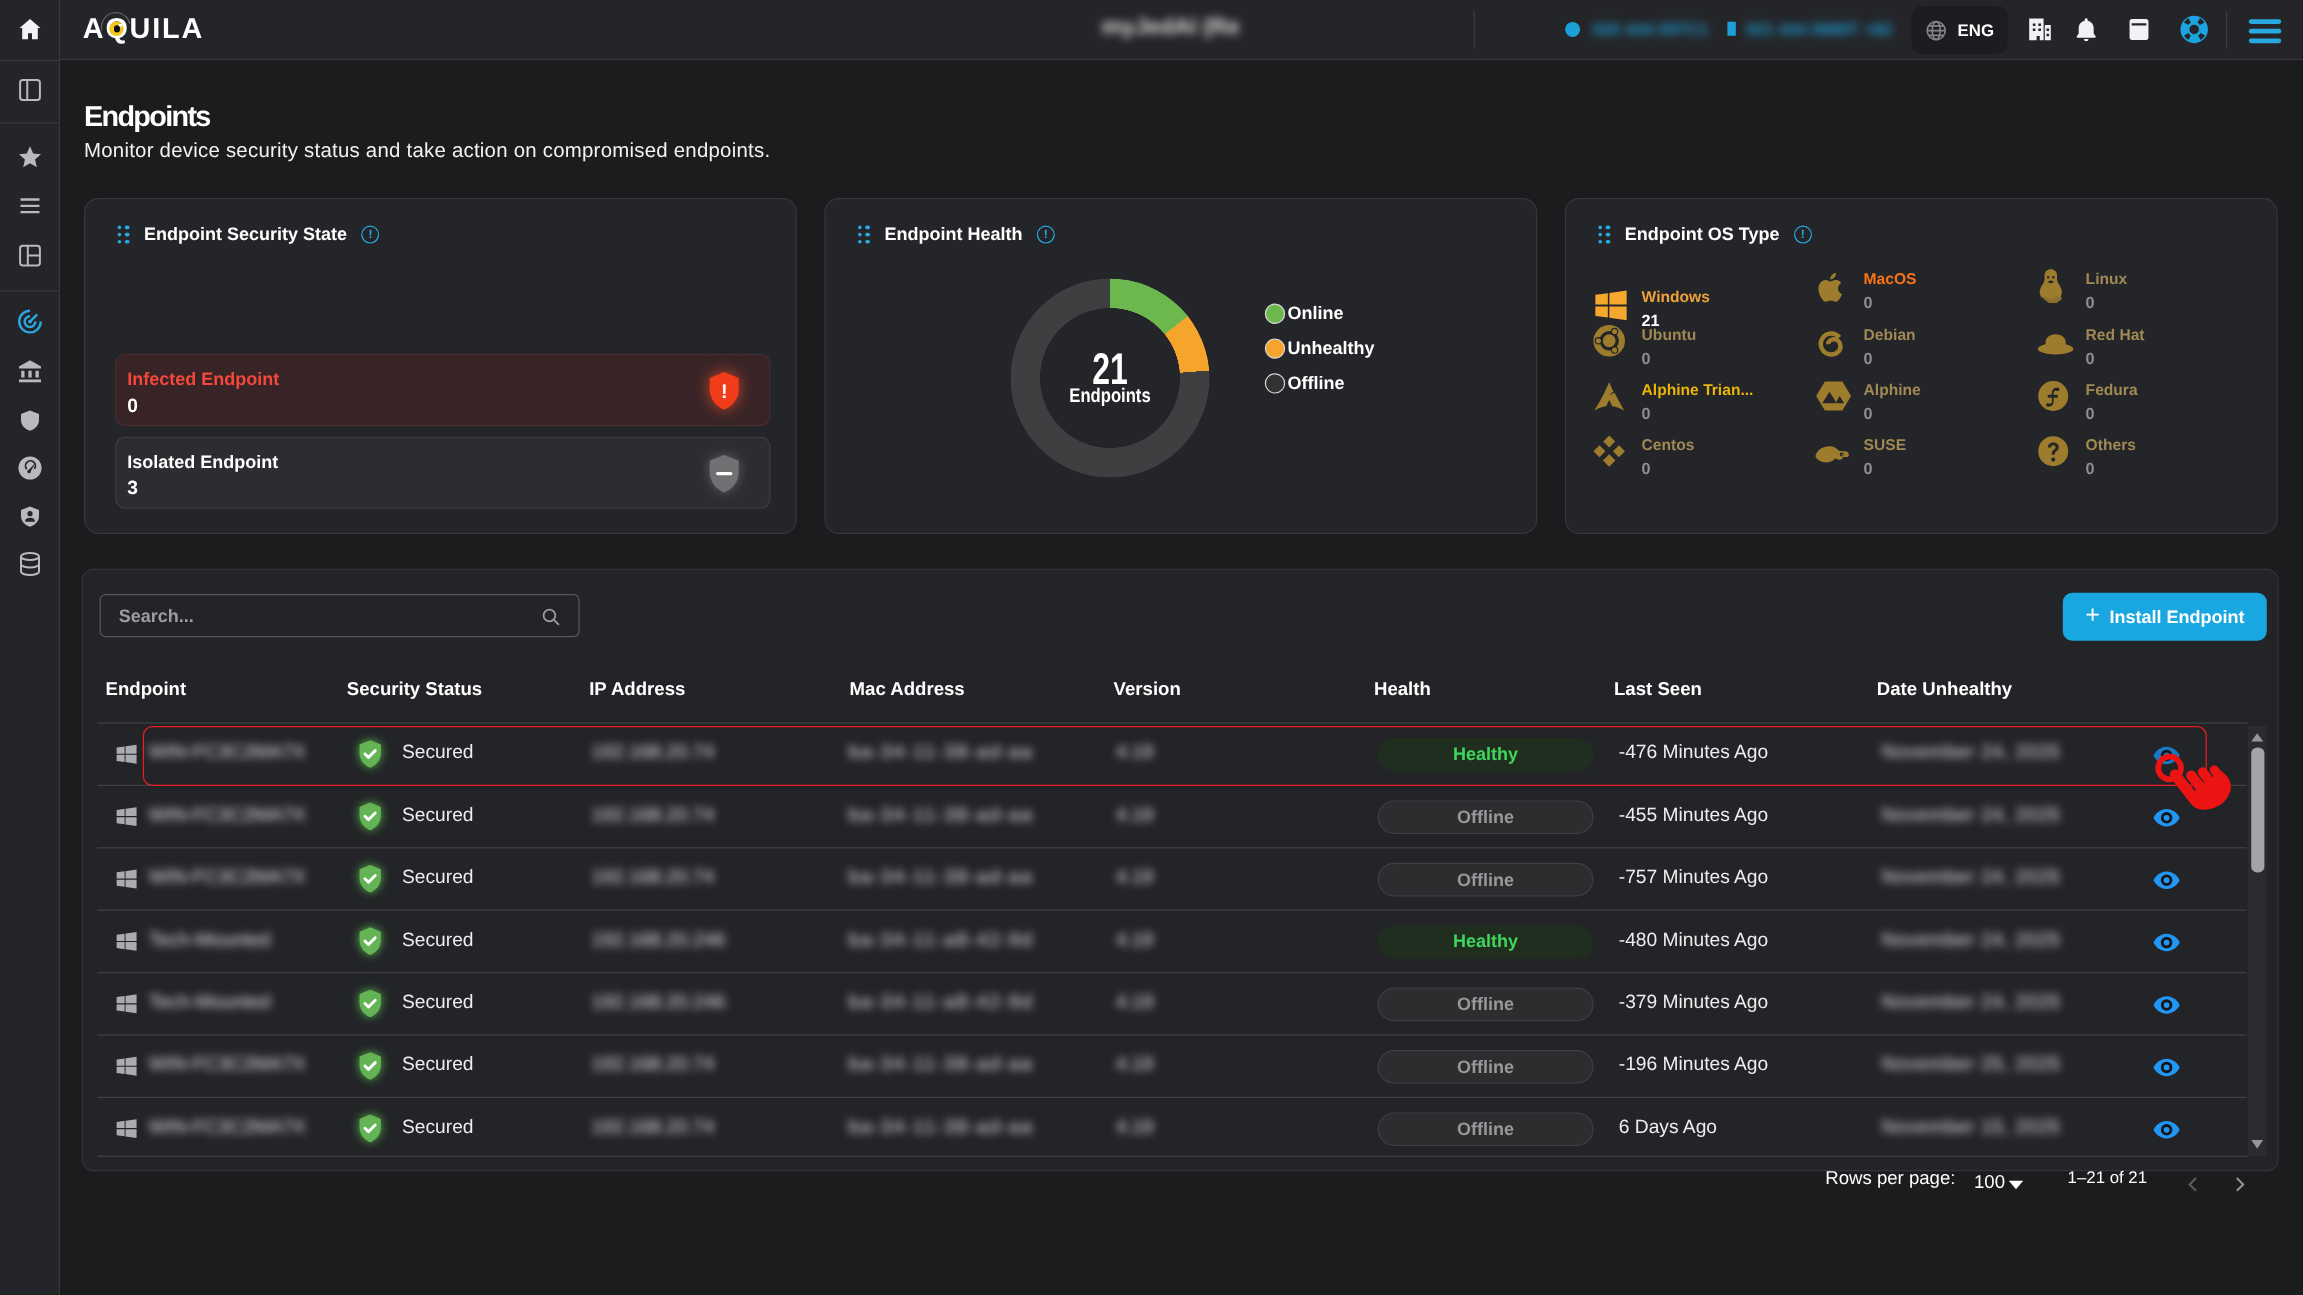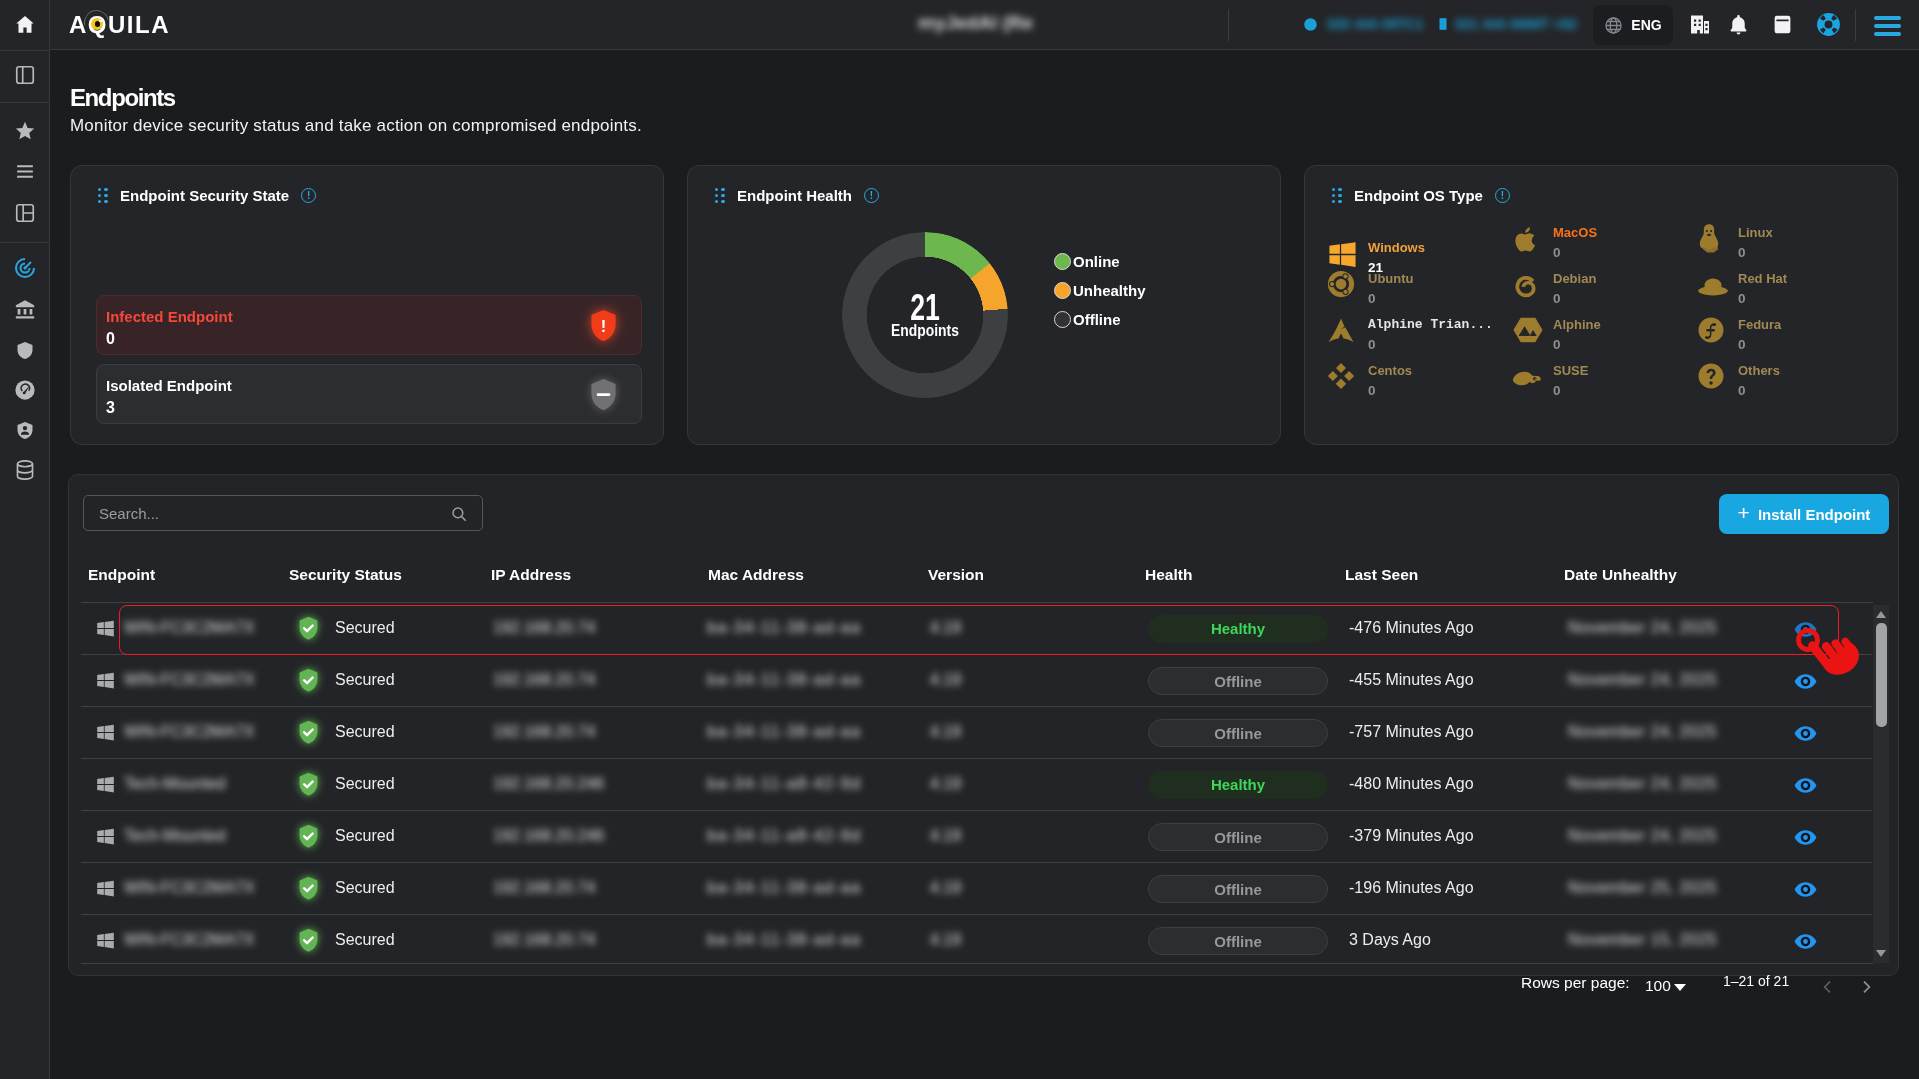--- a/index.html
+++ b/index.html
@@ -44,21 +44,21 @@
 #donutc .t { position:absolute; top:89px; width:100%; font-size:16.5px; font-weight:bold; transform:scaleX(.84); }
 .leg { position:absolute; left:366px; display:flex; align-items:center; gap:2px; font-size:15px; font-weight:bold; }
 .leg i { width:17px; height:17px; border-radius:50%; display:inline-block; }
 
 .ositem { position:absolute; }
 .ositem .oslab { position:absolute; left:42px; top:0px; font-size:13px; font-weight:bold; color:#a08954; white-space:nowrap; }
 .ositem .osval { position:absolute; left:42px; top:20px; font-size:13.5px; font-weight:bold; color:#8e8e90; }
 .ositem svg { position:absolute; left:0; top:-2px; }
 
 #tcard { position:absolute; left:68px; top:474px; width:1831px; height:502px; background:#232427; border:1px solid #333438; border-radius:10px; }
-#search { position:absolute; left:14px; top:20px; width:400px; height:36px; border:1px solid #56575b; border-radius:5px; }
+#search { position:absolute; left:14px; top:20px; width:400px; height:36px; border:1px solid #56575b; border-radius:5px;font-weight:bold; }
 #search span { position:absolute; left:15px; top:9px; font-size:15px; color:#9c9da0; }
 #instbtn { position:absolute; left:1650px; top:19px; width:170px; height:40px; background:#18a7e0; border-radius:8px; display:flex; align-items:center; justify-content:center; gap:8px; font-size:15px; font-weight:bold; color:#fff; }
 .hcell { position:absolute; top:91px; font-size:15.5px; font-weight:bold; color:#fff; }
 #rows { position:absolute; left:0; top:128px; width:1831px; height:361px; overflow:hidden; }
 .row { position:absolute; left:0; width:1831px; height:52px; }
 .row .sepline { position:absolute; left:12px; right:28px; bottom:0; height:1px; background:#404144; }
 .cell { position:absolute; font-size:16px; color:#ededee; }
 .pill { position:absolute; left:1079px; width:180px; height:28px; border-radius:14px; text-align:center; line-height:28px; font-size:15px; font-weight:bold; }
 .pill.h { background:#1f2e1e; color:#3ed65c; }
 .pill.o { background:#2c2d2f; color:#97989a; border:1px solid #3e3f42; }
@@ -301,21 +301,21 @@
           <ellipse cx="14" cy="13" rx="7" ry="5.5"></ellipse>
           <path d="M2 16.8c2.5-2.2 8-3.4 12-3.4s9.5 1.2 12 3.4c.6.6 0 2-1.2 2.6-2.6 1.3-7 2-10.8 2s-8.2-.7-10.8-2C2 18.8 1.4 17.4 2 16.8z"></path>
         </svg>
     <div class="oslab" style="color:#a08954;">Red Hat</div>
     <div class="osval" style="color:#8e8e90;">0</div>
       </div>
       <div class="ositem" style="left:21px;top:151px;width:180px;height:44px;">
     <svg width="30" height="33" viewBox="0 0 24 24" fill="#9d7c2e">
           <path d="M12 1.5c1 2.4 1.6 4 2.8 6.2-.7.8-1.6 1.6-3 2.4 1.5-.4 2.6-1 3.6-1.6 2 3.6 3.8 6.9 6.6 12-2.7-1.6-5.3-2.6-8-2.9l-2-4.2-2 4.2c-2.7.3-5.3 1.3-8 2.9C6.9 13 9.3 7.8 12 1.5z"></path>
         </svg>
-    <div class="oslab" style="color:#e5e5e5;font-family:Liberation Mono, monospace;">Alphine Trian...</div>
+    <div class="oslab" style="color:#eab308;">Alphine Trian...</div>
     <div class="osval" style="color:#8e8e90;">0</div>
       </div>
       <div class="ositem" style="left:206px;top:151px;width:180px;height:44px;">
     <svg width="34" height="30" viewBox="0 0 28 24" fill="#9d7c2e">
           <path d="M8 2h12l6 10-6 10H8L2 12 8 2zm3.2 7l-5 8h10l-5-8zm7 3l-3 5h6l-3-5z" fill-rule="evenodd"></path>
         </svg>
     <div class="oslab" style="color:#a08954;">Alphine</div>
     <div class="osval" style="color:#8e8e90;">0</div>
       </div>
       <div class="ositem" style="left:391px;top:151px;width:180px;height:44px;">
@@ -513,21 +513,21 @@
     <div class="cell blur" style="left:55px;top:16px;">WIN-FC3C2MA7X</div>
     <div class="abs" style="left:228px;top:13px;"><svg width="23" height="25" viewBox="0 0 28 31" style="filter:drop-shadow(0 0 4px rgba(100,220,90,.8));">
             <path d="M14 1 L25 5.5 V14 C25 21.5 20.5 26.8 14 29.5 C7.5 26.8 3 21.5 3 14 V5.5 Z" fill="#64b455"></path>
             <path d="M8.6 15.2l3.6 3.6 7-7" fill="none" stroke="#fff" stroke-width="3" stroke-linecap="round" stroke-linejoin="round"></path>
           </svg></div>
     <div class="cell" style="left:266px;top:16px;">Secured</div>
     <div class="cell blur" style="left:424px;top:16px;">192.168.20.74</div>
     <div class="cell blur" style="left:638px;top:16px;letter-spacing:1.3px;">ba-34-11-38-ad-aa</div>
     <div class="cell blur" style="left:861px;top:16px;">4.19</div>
     <div class="pill o" style="top:12px;">Offline</div>
-    <div class="cell" style="left:1280px;top:16px;">3 Days Ago</div>
+    <div class="cell" style="left:1280px;top:16px;">6 Days Ago</div>
     <div class="cell blur" style="left:1499px;top:16px;letter-spacing:0.5px;">November 15, 2025</div>
     <div class="abs" style="left:1724px;top:14px;"><svg width="25" height="25" viewBox="0 0 24 24">
             <path d="M12 5C6.5 5 2.6 9.3 1.5 12 2.6 14.7 6.5 19 12 19s9.4-4.3 10.5-7C21.4 9.3 17.5 5 12 5z" fill="#2196f3"></path>
             <circle cx="12" cy="12" r="4.6" fill="#15161a"></circle>
             <circle cx="12" cy="12" r="2.3" fill="#2196f3"></circle>
           </svg></div>
 
   </div>
     </div>
   <div id="redbox"></div>

